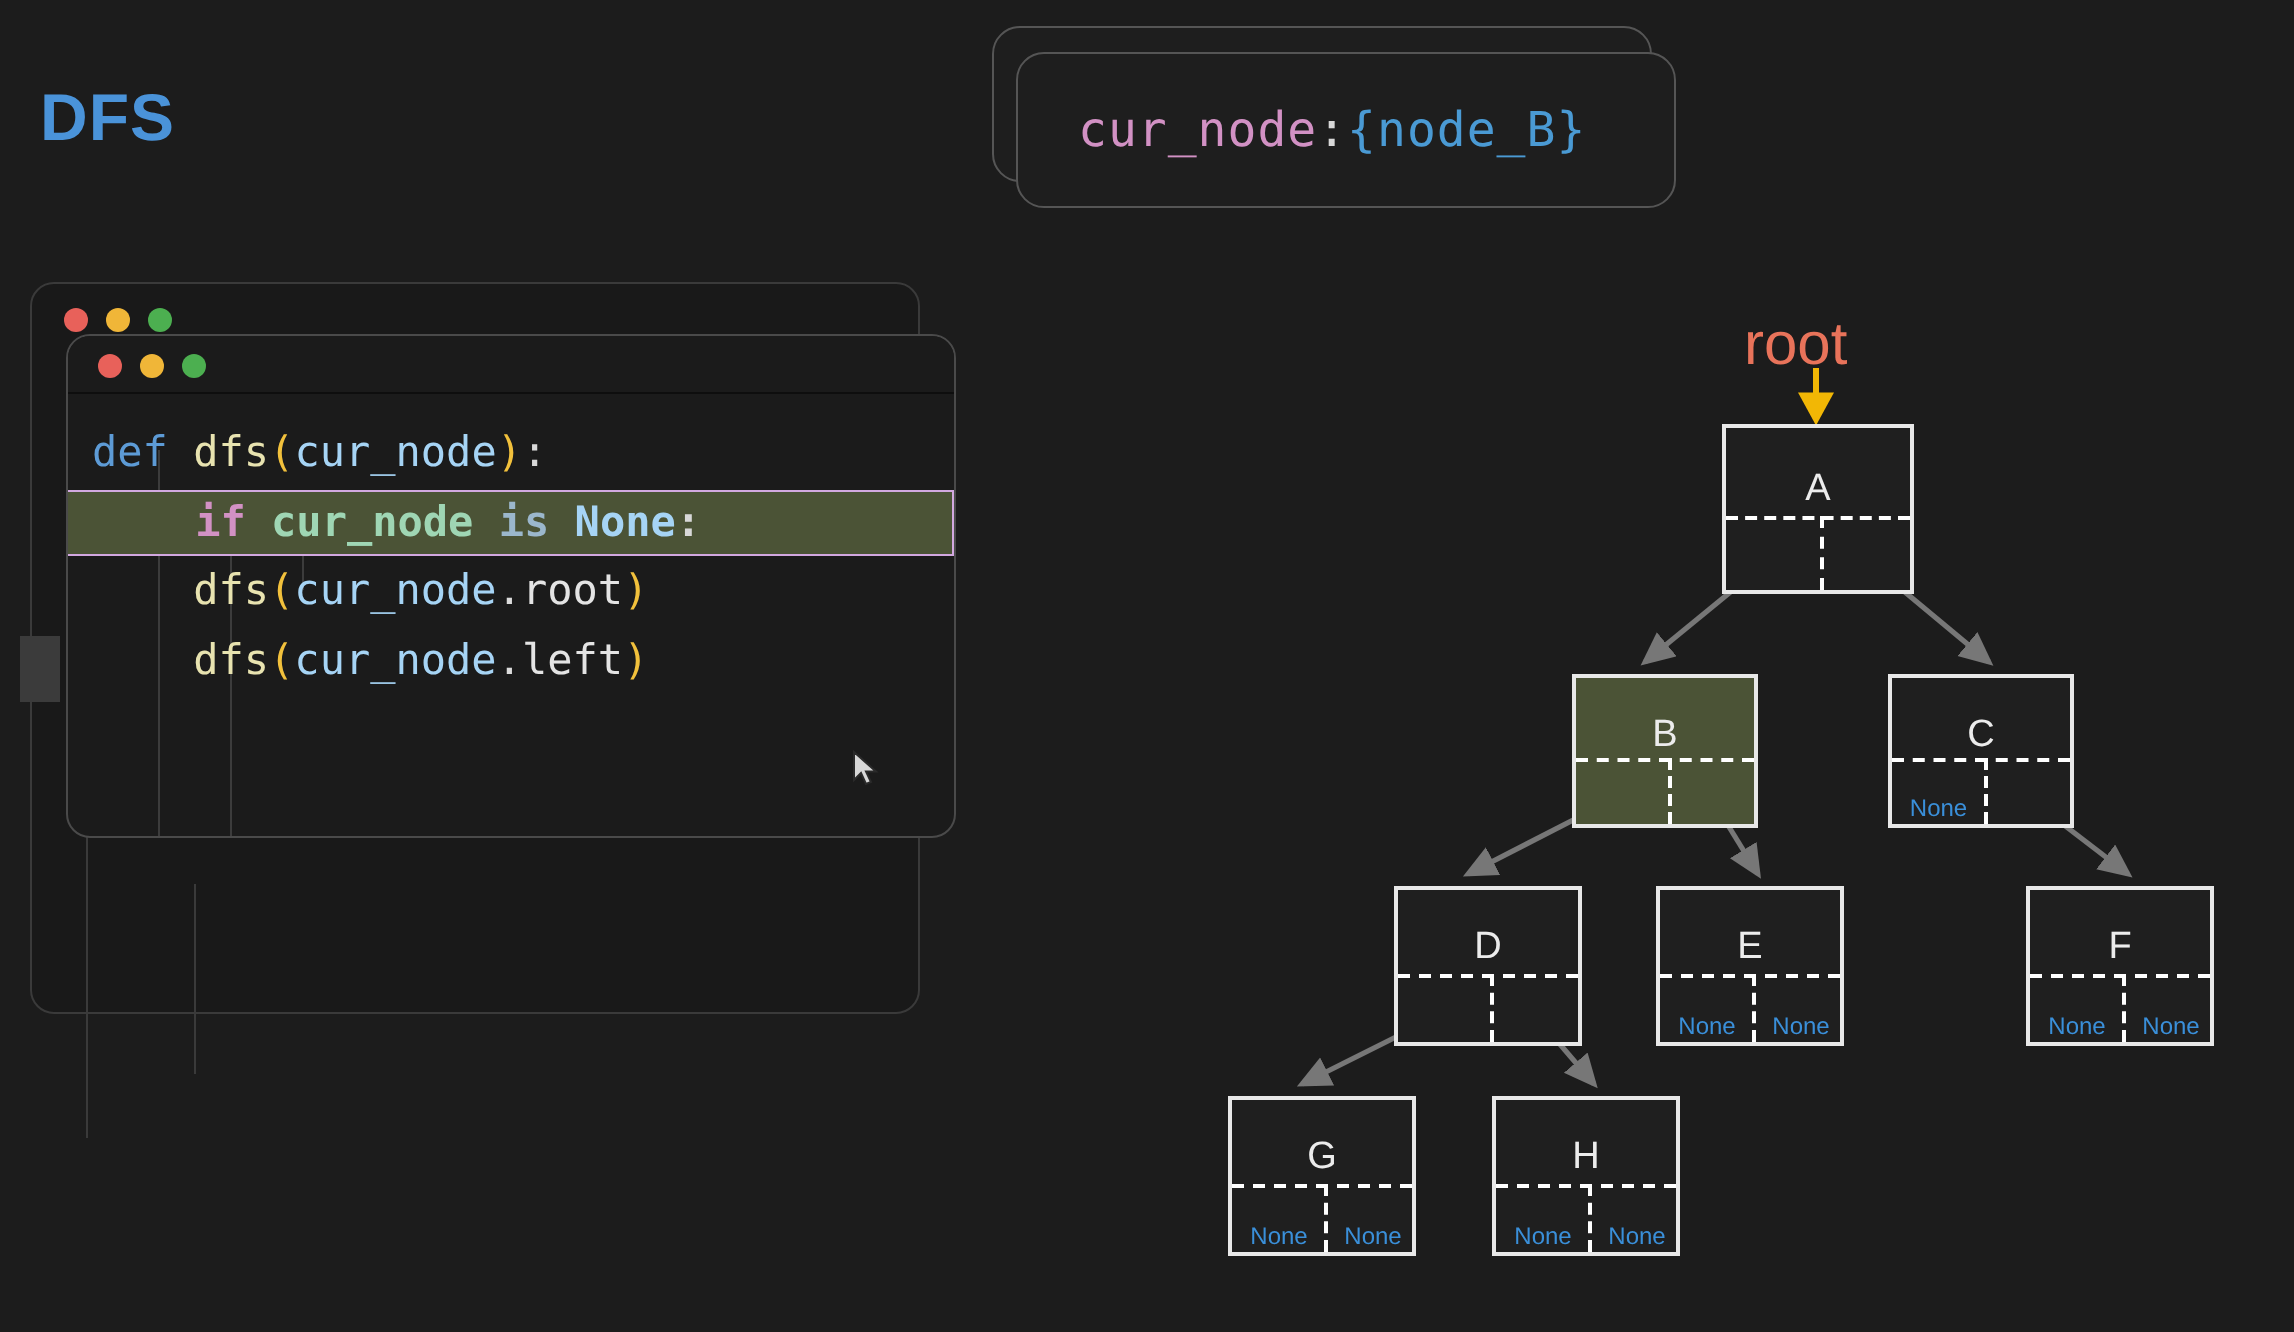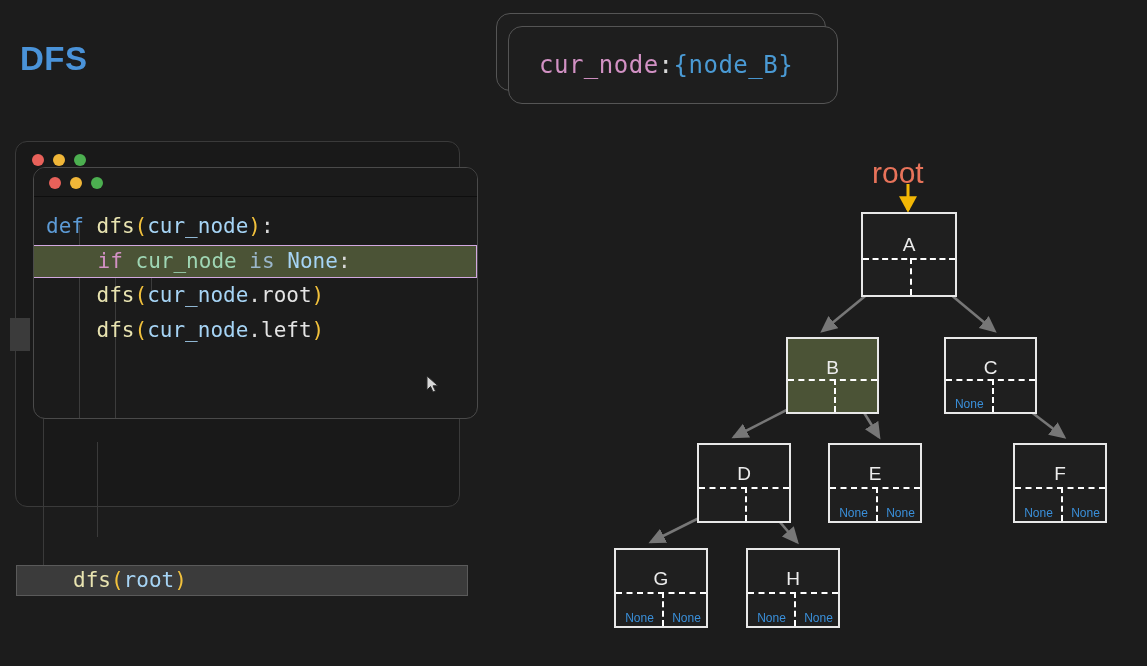--- a/index.html
+++ b/index.html
@@ -65,20 +65,21 @@
     font-family: "DejaVu Sans Mono", monospace;
     font-size: 21px; line-height: 35.5px; color: #dcdcdc;
   }
   .code-line { position: relative; height: 35.5px; white-space: pre; padding-left: 12px; }
   .code-line.hl {
     background: #4b5336;
     border: 1px solid #d2a8e0;
     margin-left: -9px; width: 452px;
     height: 33px; line-height: 31px;
     padding-left: 21px;
+    font-weight: bold;
   }
 
   
   .guide { position: absolute; width: 1px; background: #3c3c3c; }
   #guide1 { left: 45px;  top: 28px;  height: 215px; }
   #guide2 { left: 81px;  top: 63px;  height: 180px; }
   #guide3 { left: 117px; top: 63px;  height: 35px; }
 
   
   .t-kw     { color: #5d9bd6; margin-top: 40px; }   
@@ -147,21 +148,20 @@
 </div>
 
 <div id="win-back">
   <div id="win-back-dots">
     <span class="dot red"></span>
     <span class="dot yellow"></span>
     <span class="dot green"></span>
   </div>
   <div class="outer-guide" id="og1"></div>
   <div class="outer-guide" id="og2"></div>
-  <div id="dfs-root-line"><span class="t-fn">dfs</span><span class="t-paren">(</span><span class="t-param">root</span><span class="t-paren">)</span></div>
 </div>
 
 <div id="scroll-nub"></div>
 
 <div id="win-front">
   <div id="win-front-titlebar">
     <div id="win-front-dots">
       <span class="dot red"></span>
       <span class="dot yellow"></span>
       <span class="dot green"></span>

